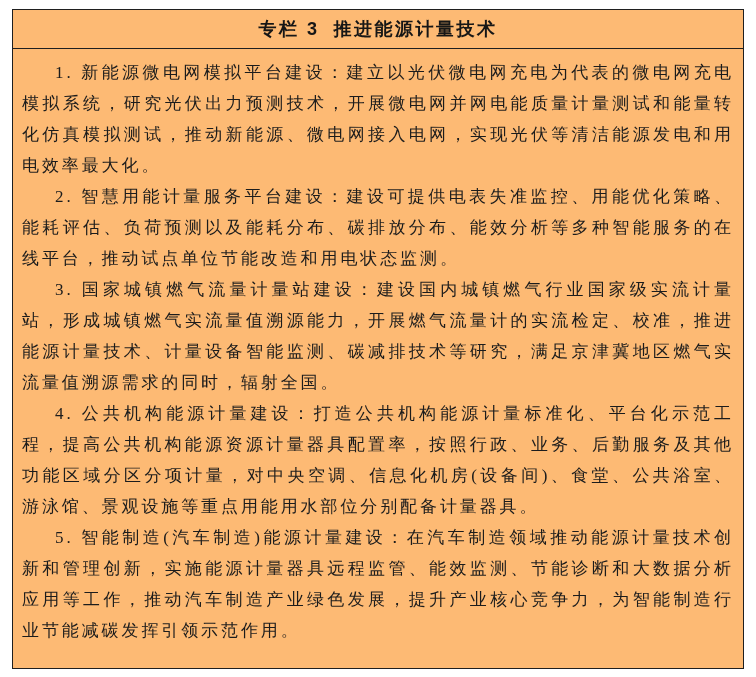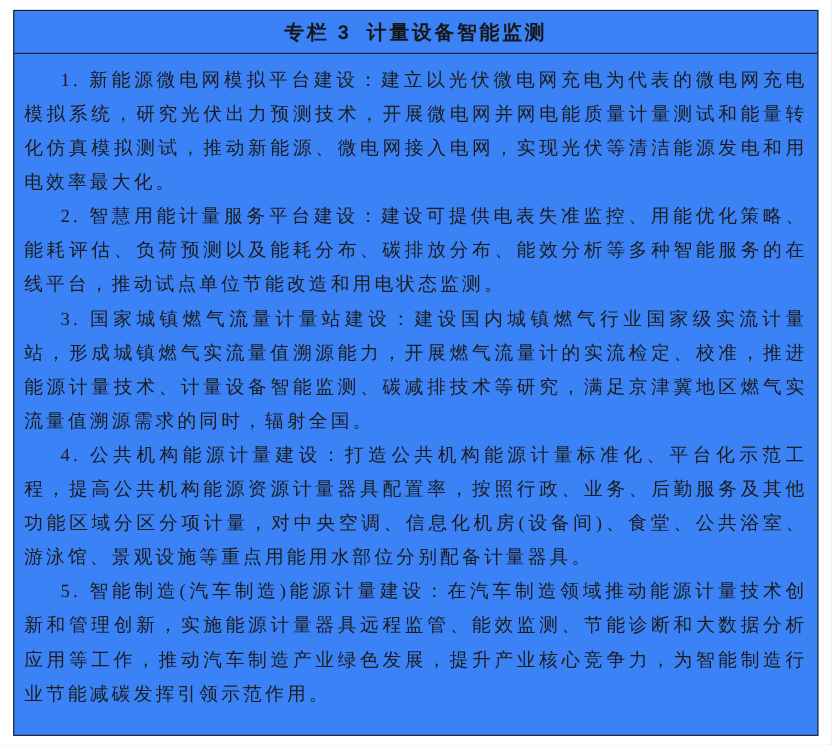--- a/index.html
+++ b/index.html
@@ -15,21 +15,21 @@
     overflow: hidden;
   }
   .column-box {
     position: absolute;
     left: 12px;
     top: 9px;
     width: 732px;
     height: 660px;
     box-sizing: border-box;
     border: 1.5px solid #1f1f1f;
-    background: #3b82f6;
+    background: #fdba74;
   }
   .column-title-bar {
     height: 38px;
     border-bottom: 1.5px solid #1f1f1f;
     display: flex;
     align-items: center;
     justify-content: center;
     font-family: "Liberation Sans", "DejaVu Sans", sans-serif;
     font-weight: 700;
     font-size: 18px;
@@ -55,21 +55,21 @@
   }
 </style>
 </head>
 <body>
 
 <div class="page">
   <div class="column-box">
     <div class="column-title-bar">
       <span>专栏 3</span>
       <span class="title-gap"></span>
-      <span>计量设备智能监测</span>
+      <span>推进能源计量技术</span>
     </div>
     <div class="column-body">
       <p>1. 新能源微电网模拟平台建设：建立以光伏微电网充电为代表的微电网充电模拟系统，研究光伏出力预测技术，开展微电网并网电能质量计量测试和能量转化仿真模拟测试，推动新能源、微电网接入电网，实现光伏等清洁能源发电和用电效率最大化。</p>
       <p>2. 智慧用能计量服务平台建设：建设可提供电表失准监控、用能优化策略、能耗评估、负荷预测以及能耗分布、碳排放分布、能效分析等多种智能服务的在线平台，推动试点单位节能改造和用电状态监测。</p>
       <p>3. 国家城镇燃气流量计量站建设：建设国内城镇燃气行业国家级实流计量站，形成城镇燃气实流量值溯源能力，开展燃气流量计的实流检定、校准，推进能源计量技术、计量设备智能监测、碳减排技术等研究，满足京津冀地区燃气实流量值溯源需求的同时，辐射全国。</p>
       <p>4. 公共机构能源计量建设：打造公共机构能源计量标准化、平台化示范工程，提高公共机构能源资源计量器具配置率，按照行政、业务、后勤服务及其他功能区域分区分项计量，对中央空调、信息化机房(设备间)、食堂、公共浴室、游泳馆、景观设施等重点用能用水部位分别配备计量器具。</p>
       <p>5. 智能制造(汽车制造)能源计量建设：在汽车制造领域推动能源计量技术创新和管理创新，实施能源计量器具远程监管、能效监测、节能诊断和大数据分析应用等工作，推动汽车制造产业绿色发展，提升产业核心竞争力，为智能制造行业节能减碳发挥引领示范作用。</p>
     </div>
   </div>
 </div>

